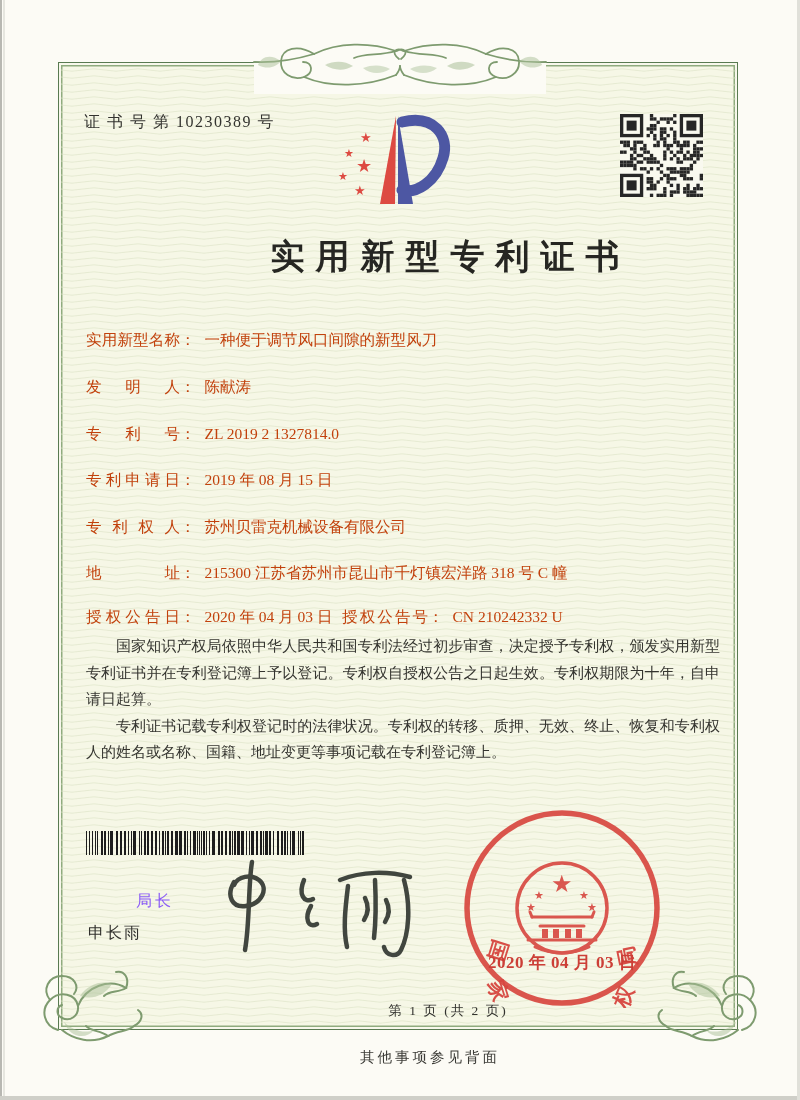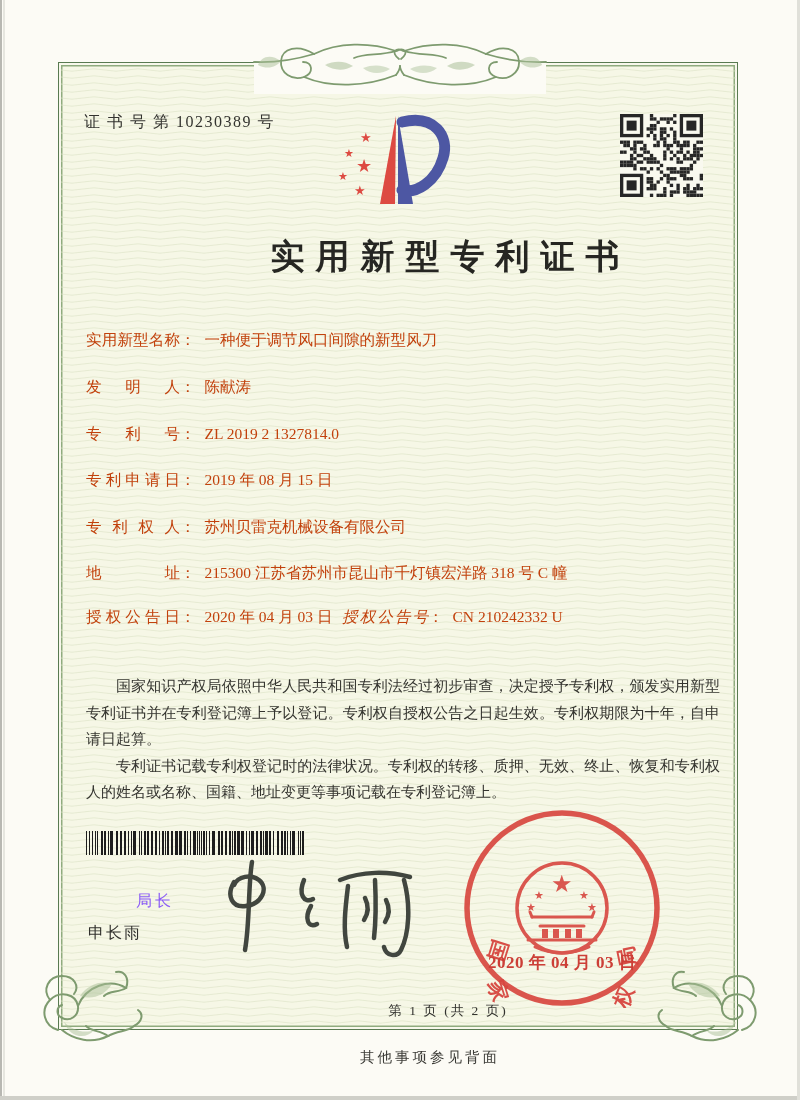--- a/index.html
+++ b/index.html
@@ -36,26 +36,26 @@
 
   .title{
     left:0;top:234px;width:100%;margin:0;text-align:center;
     font-size:34px;font-weight:700;letter-spacing:11px;text-indent:11px;
     color:#262622;z-index:2;position:absolute;padding-left:45px;
   }
 
   .row{left:86px;font-size:15.5px;white-space:nowrap;color:#c2410c;}
   .lbl{display:inline-block;width:94px;text-align:justify;text-align-last:justify;}
   .colon{display:inline-block;margin-right:9px;}
-  .lbl2{display:inline-block;width:86px;text-align:justify;text-align-last:justify;font-style:italic;}
+  .lbl2{display:inline-block;width:86px;text-align:justify;text-align-last:justify;}
   .pair2{position:absolute;left:256px;top:0;white-space:nowrap;}
 
   .body-text{
-    left:86px;top:675px;width:634px;font-size:15px;line-height:26.5px;
-    text-align:justify;color:#34342f;font-family:Liberation Mono, monospace;
+    left:86px;top:633px;width:634px;font-size:15px;line-height:26.5px;
+    text-align:justify;color:#34342f;
   }
   .body-text p{margin:0;text-indent:2em;}
 
   .barcode{left:86px;top:831px;z-index:2;}
 
   .signer-title{left:88px;top:891px;font-size:16px;letter-spacing:3px;color:#8b5cf6;margin-left:48px;}
   .signer-name{left:88px;top:923px;font-size:16px;letter-spacing:2px;color:#30302c;}
   .signature{left:212px;top:850px;z-index:3;}
 
   .seal{left:462px;top:808px;width:200px;height:200px;z-index:3;}

